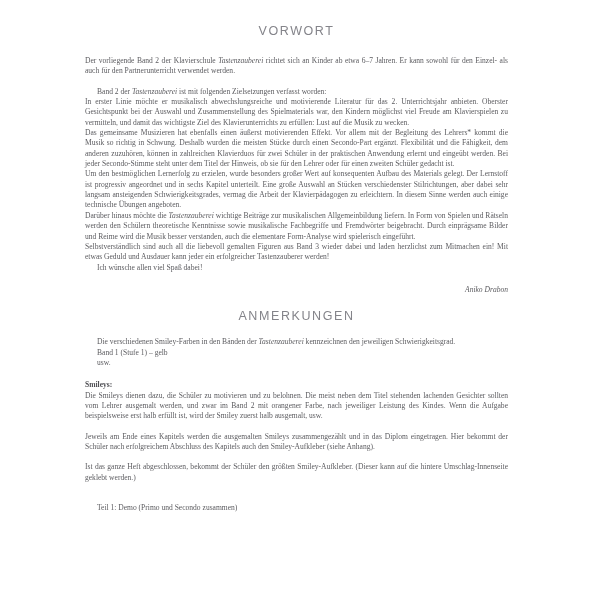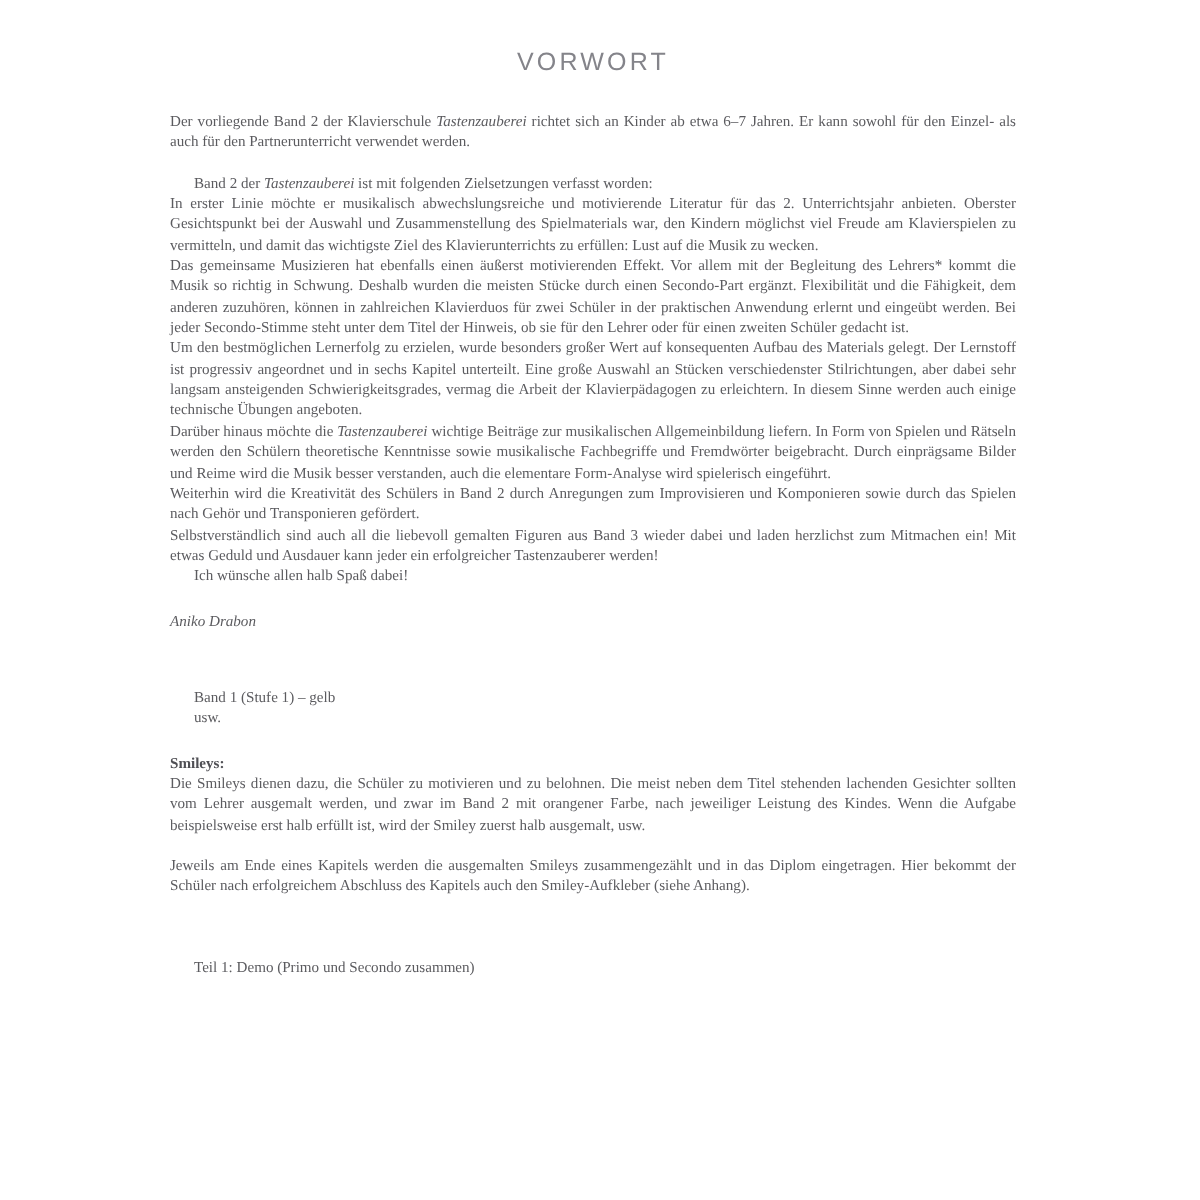--- a/index.html
+++ b/index.html
@@ -51,20 +51,21 @@
   p.tight { text-align: left; padding-left: 12px; }
 
   .it { font-style: italic; }
 
   .signature {
     font-size: 7.55px;
     line-height: 10.35px;
     font-style: italic;
     margin: 0;
     color: #5b5b5f;
+    text-align: right;
   }
 
   .sub-heading {
     font-size: 7.55px;
     line-height: 10.35px;
     font-weight: bold;
     margin: 0;
     color: #4f4f54;
   }
 
@@ -110,51 +111,53 @@
     <p class="body-text tight"><span>Band 2 der </span><span class="it">Tastenzauberei</span><span> ist mit folgenden Zielsetzungen verfasst worden:</span></p>
 
     <p class="body-text">In erster Linie möchte er musikalisch abwechslungsreiche und motivierende Literatur für das 2. Unterrichtsjahr anbieten. Oberster Gesichtspunkt bei der Auswahl und Zusammenstellung des Spielmaterials war, den Kindern möglichst viel Freude am Klavierspielen zu vermitteln, und damit das wichtigste Ziel des Klavierunterrichts zu erfüllen: Lust auf die Musik zu wecken.</p>
 
     <p class="body-text">Das gemeinsame Musizieren hat ebenfalls einen äußerst motivierenden Effekt. Vor allem mit der Begleitung des Lehrers* kommt die Musik so richtig in Schwung. Deshalb wurden die meisten Stücke durch einen Secondo-Part ergänzt. Flexibilität und die Fähigkeit, dem anderen zuzuhören, können in zahlreichen Klavierduos für zwei Schüler in der praktischen Anwendung erlernt und eingeübt werden. Bei jeder Secondo-Stimme steht unter dem Titel der Hinweis, ob sie für den Lehrer oder für einen zweiten Schüler gedacht ist.</p>
 
     <p class="body-text">Um den bestmöglichen Lernerfolg zu erzielen, wurde besonders großer Wert auf konsequenten Aufbau des Materials gelegt. Der Lernstoff ist progressiv angeordnet und in sechs Kapitel unterteilt. Eine große Auswahl an Stücken verschiedenster Stilrichtungen, aber dabei sehr langsam ansteigenden Schwierigkeitsgrades, vermag die Arbeit der Klavierpädagogen zu erleichtern. In diesem Sinne werden auch einige technische Übungen angeboten.</p>
 
     <p class="body-text"><span>Darüber hinaus möchte die </span><span class="it">Tastenzauberei</span><span> wichtige Beiträge zur musikalischen Allgemeinbildung liefern. In Form von Spielen und Rätseln werden den Schülern theoretische Kenntnisse sowie musikalische Fachbegriffe und Fremdwörter beigebracht. Durch einprägsame Bilder und Reime wird die Musik besser verstanden, auch die elementare Form-Analyse wird spielerisch eingeführt.</span></p>
 
-    <p class="body-text">Weiterhin wird die Kreativität des Schülers in Band 2 durch Anregungen zum Improvisieren und Komponieren sowie durch das Spielen nach Gehör und Transponieren gefördert.</p>
 
     <p class="body-text">Selbstverständlich sind auch all die liebevoll gemalten Figuren aus Band 3 wieder dabei und laden herzlichst zum Mitmachen ein! Mit etwas Geduld und Ausdauer kann jeder ein erfolgreicher Tastenzauberer werden!</p>
 
-    <p class="body-text tight">Ich wünsche allen halb Spaß dabei!</p>
+    <p class="body-text tight">Ich wünsche allen viel Spaß dabei!</p>
 
     <div class="spacer-12"></div>
 
     <p class="signature">Aniko Drabon</p>
 
     <div class="spacer-14"></div>
 
+    <h1 class="section-heading" id="heading-anmerkungen">ANMERKUNGEN</h1>
 
     <div class="spacer-14"></div>
 
+    <p class="body-text tight"><span>Die verschiedenen Smiley-Farben in den Bänden der </span><span class="it">Tastenzauberei</span><span> kennzeichnen den jeweiligen Schwierigkeitsgrad.</span></p>
 
     <p class="body-text tight">Band 1 (Stufe 1) – gelb</p>
     <p class="body-text tight">usw.</p>
 
     <div class="spacer-12"></div>
 
     <p class="sub-heading">Smileys:</p>
 
     <p class="body-text">Die Smileys dienen dazu, die Schüler zu motivieren und zu belohnen. Die meist neben dem Titel stehenden lachenden Gesichter sollten vom Lehrer ausgemalt werden, und zwar im Band 2 mit orangener Farbe, nach jeweiliger Leistung des Kindes. Wenn die Aufgabe beispielsweise erst halb erfüllt ist, wird der Smiley zuerst halb ausgemalt, usw.</p>
 
     <div class="spacer-10"></div>
 
     <p class="body-text">Jeweils am Ende eines Kapitels werden die ausgemalten Smileys zusammengezählt und in das Diplom eingetragen. Hier bekommt der Schüler nach erfolgreichem Abschluss des Kapitels auch den Smiley-Aufkleber (siehe Anhang).</p>
 
     <div class="spacer-10"></div>
 
+    <p class="body-text">Ist das ganze Heft abgeschlossen, bekommt der Schüler den größten Smiley-Aufkleber. (Dieser kann auf die hintere Umschlag-Innenseite geklebt werden.)</p>
 
     <div class="spacer-20"></div>
 
 
     <p class="body-text tight">Teil 1: Demo (Primo und Secondo zusammen)</p>
 
   </div>
 
   <p class="footnote">* Aus Gründen der Lesbarkeit wird im gesamten Heft die männliche Form stellvertretend für Personen beiderlei Geschlechts verwendet.</p>
 

